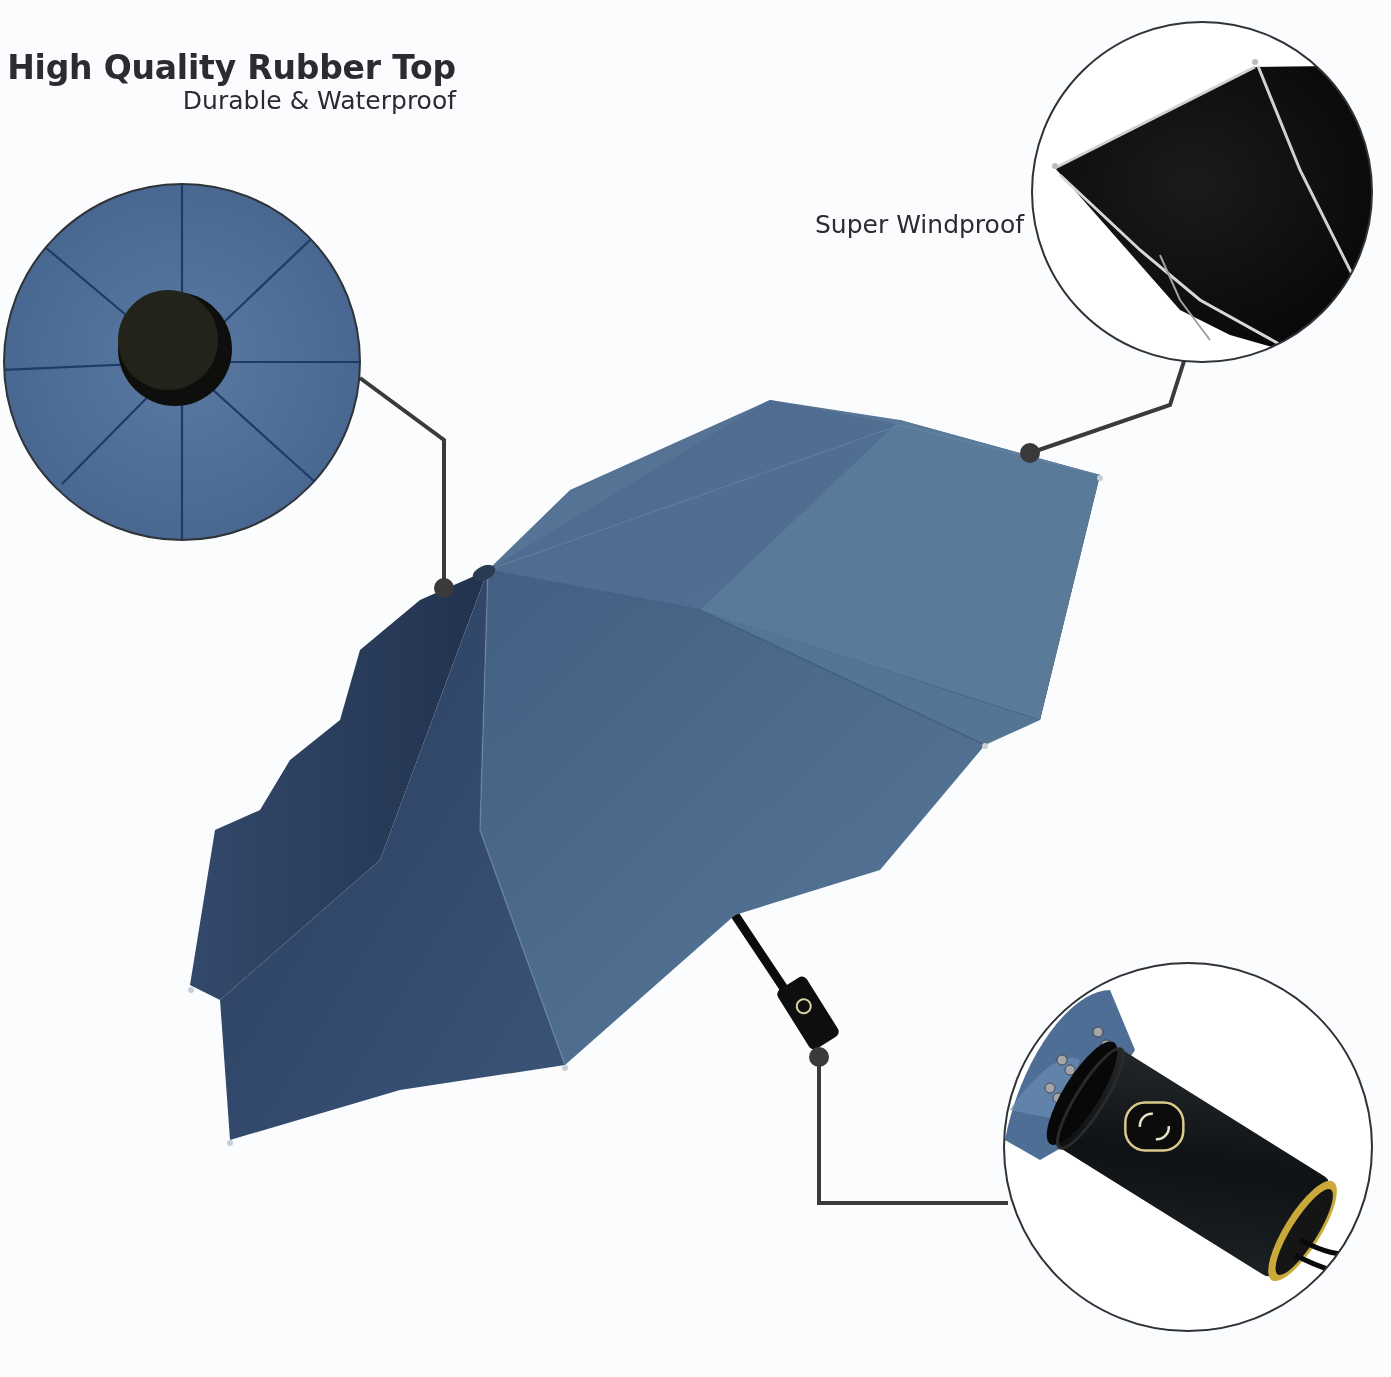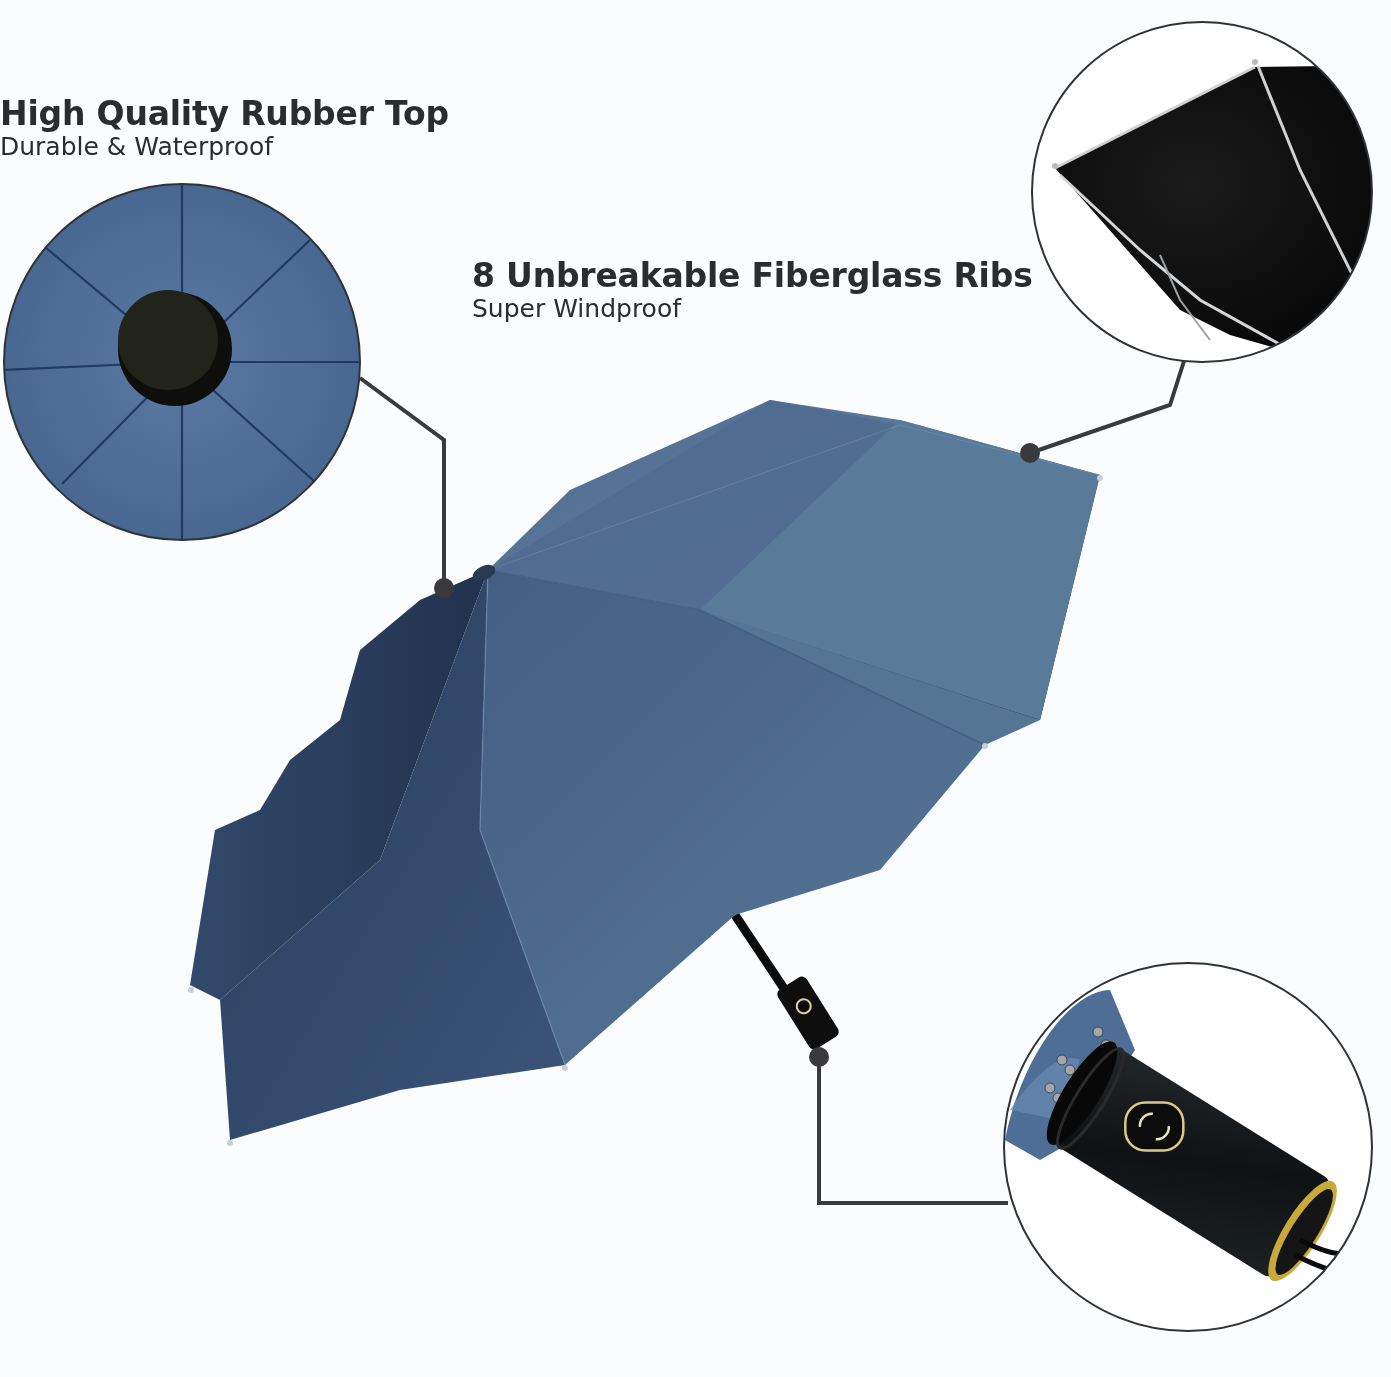--- a/index.html
+++ b/index.html
@@ -4,21 +4,21 @@
   <style>
     html, body { margin: 0; padding: 0; }
     body {
       width: 1391px; height: 1377px;
       background: #fbfcfd;
       position: relative; overflow: hidden;
       font-family: "DejaVu Sans", "Liberation Sans", sans-serif;
       color: #2a2b2f;
     }
     .art { position: absolute; left: 0; top: 0; width: 1391px; height: 1377px; }
-    .label { position: absolute; text-align: left; line-height: 1.15; margin-top: 46px; }
+    .label { position: absolute; text-align: right; line-height: 1.15; }
     .label .title { font-weight: bold; font-size: 33px; letter-spacing: -0.2px; color: #2b2c30; white-space: nowrap; }
     .label .sub { font-size: 25px; color: #2b2c30; white-space: nowrap; }
     #label-top { left: 0; top: 49px; width: 456px; }
     #label-ribs { left: 472px; top: 211px; width: 552px; }
     #label-handle { left: 515px; top: 1298px; width: 525px; }
   </style>
 </head>
 <body>
 
 <svg class="art" viewBox="0 0 1391 1377" xmlns="http://www.w3.org/2000/svg">
@@ -173,18 +173,17 @@
     <circle cx="1188" cy="1147" r="184" fill="none" stroke="#2f3236" stroke-width="2"></circle>
   </g>
 </svg>
 
 <div class="label" id="label-top">
   <div class="title">High Quality Rubber Top</div>
   <div class="sub">Durable &amp; Waterproof</div>
 </div>
 
 <div class="label" id="label-ribs">
-  <div class="title">8 Unbreakable Fiberglass Ribs</div>
   <div class="sub">Super Windproof</div>
 </div>
 
 <div class="label" id="label-handle">
 </div>
 
 </body></html>

